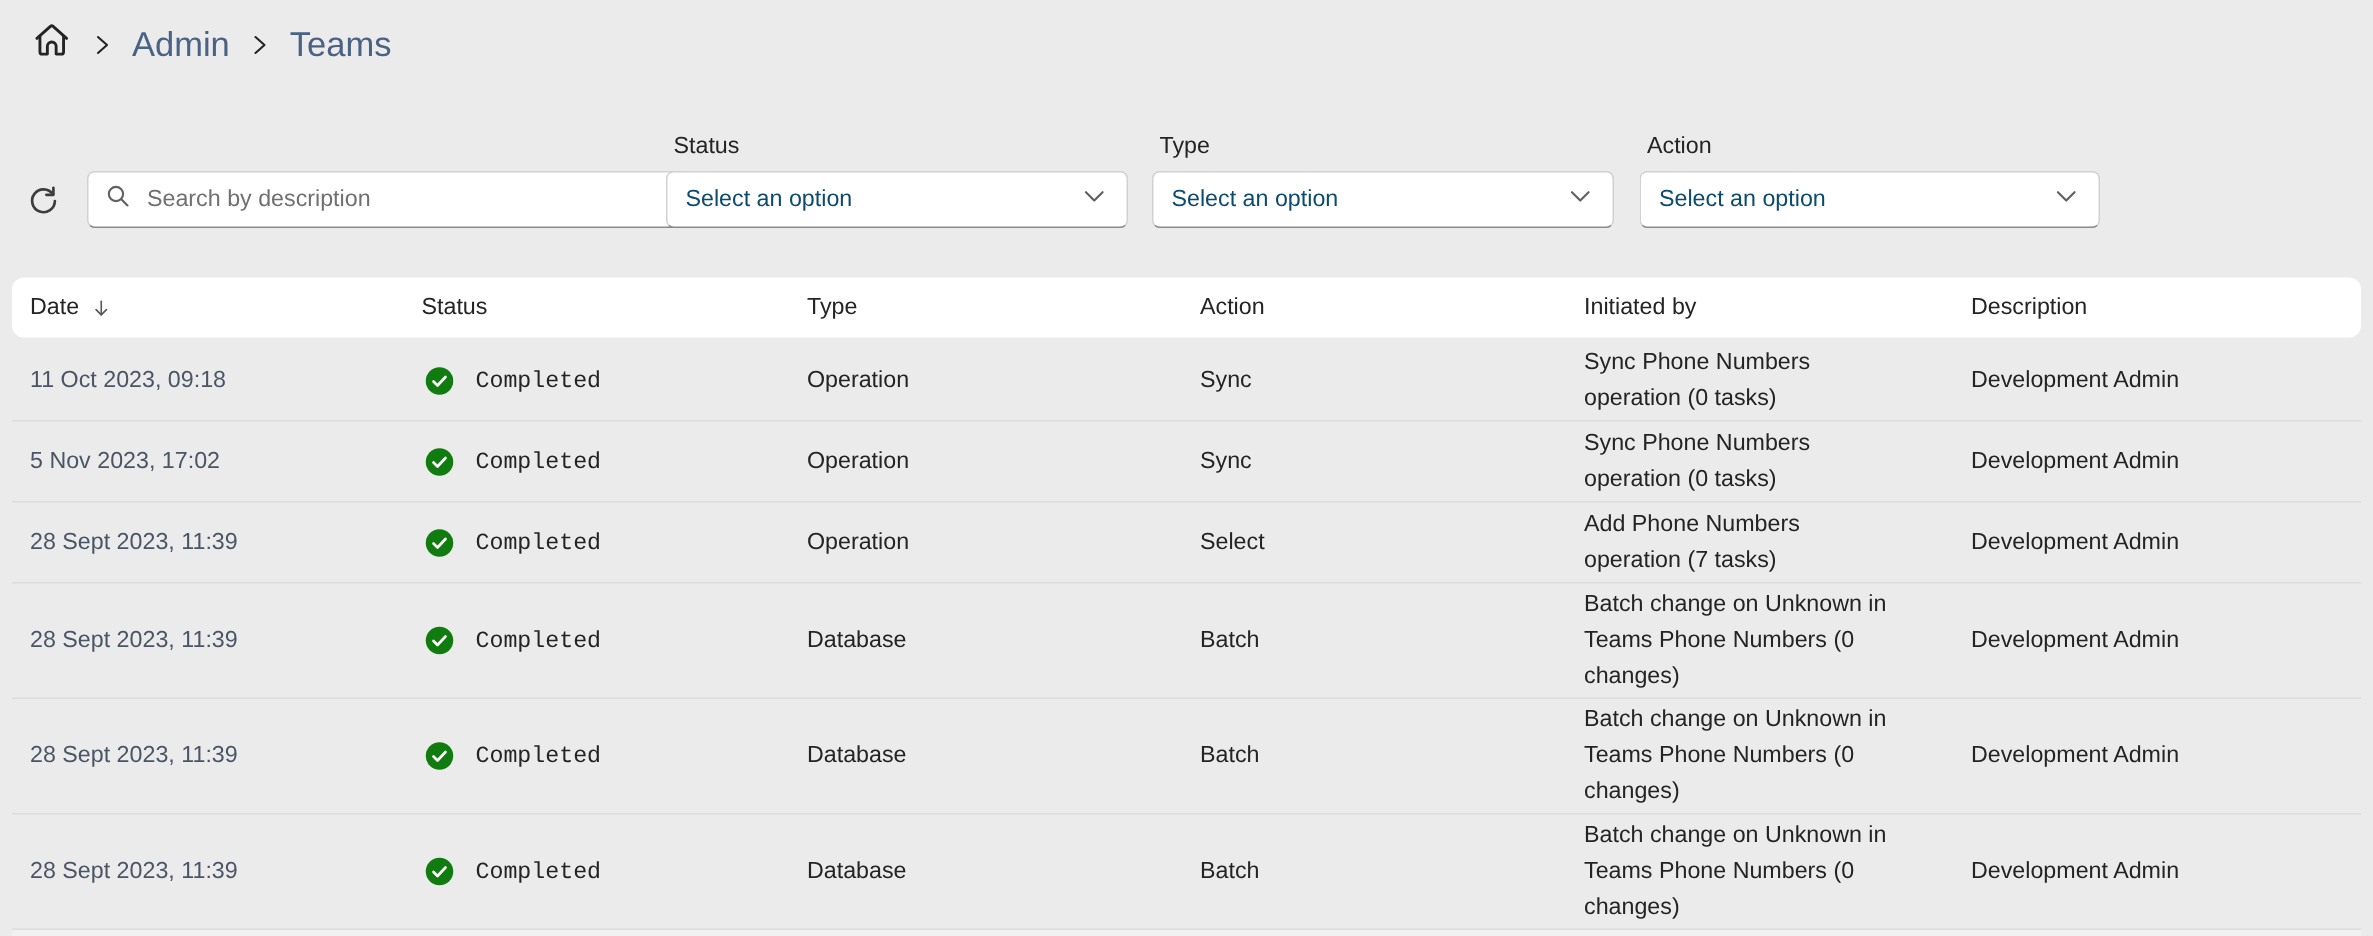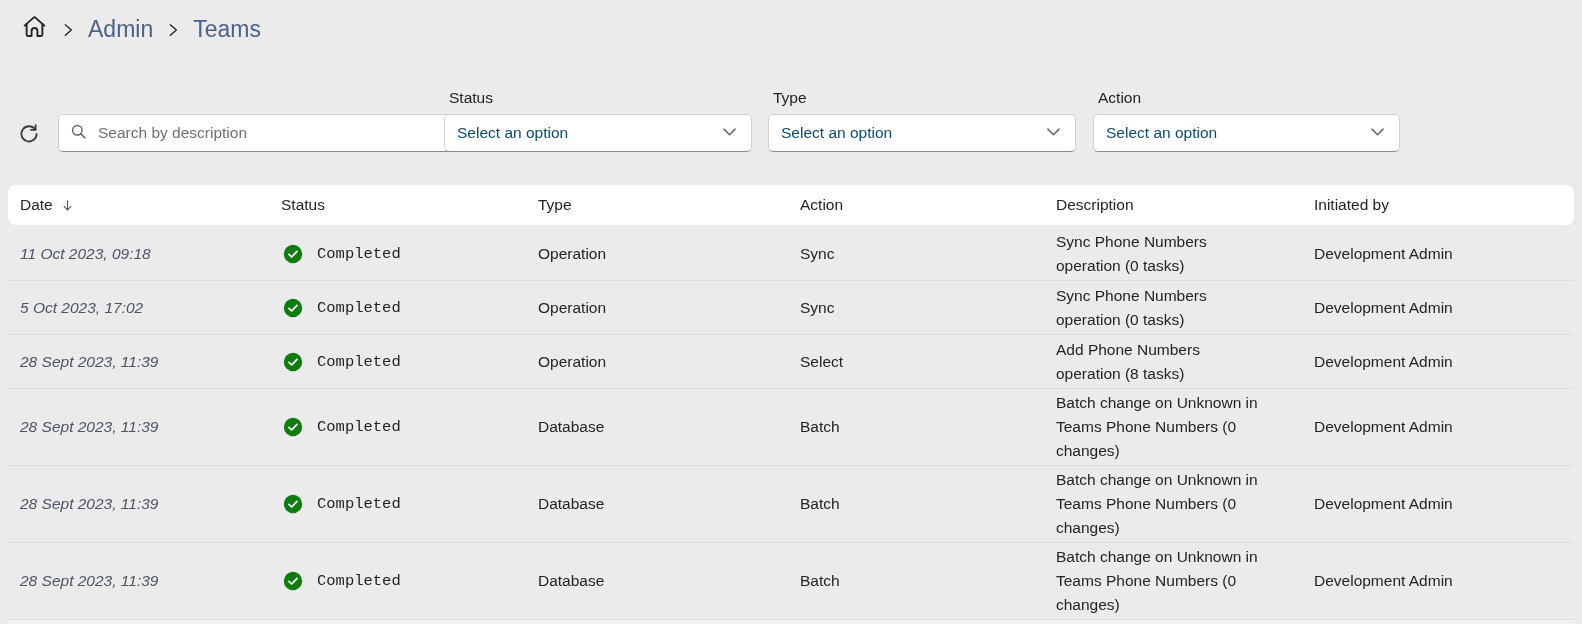--- a/index.html
+++ b/index.html
@@ -74,21 +74,21 @@
   .sort-icon svg { display: block; }
   .log-row {
     border-bottom: 1px solid #dcdcdc;
     align-items: center;
     min-height: 54px;
     padding-top: 2px; padding-bottom: 2px;
     font-size: 15.5px;
     cursor: pointer;
   }
   .cell { padding-right: 16px; line-height: 24px; }
-  .cell-date { color: var(--datecol, #4c5566); font-style: italic; }
+  .cell-date { color: var(--datecol, #4c5566); }
   .cell-status { display: flex; align-items: center; gap: 14px; margin-left: 2px; font-family: Liberation Mono, monospace; }
   .check-badge { width: 20px; height: 20px; flex: 0 0 20px; }
   .cell-desc { white-space: pre-line; }
   .table-footer-strip { height: 7px; background: #f1f1f1; }
 </style>
 </head>
 <body>
 
 <div class="page">
 
@@ -179,22 +179,22 @@
         <span class="sort-icon">
           <svg width="15" height="15" viewBox="0 0 24 24" fill="none" stroke="#555555" stroke-width="1.7" stroke-linecap="round" stroke-linejoin="round">
             <line x1="12" y1="4.5" x2="12" y2="19"></line>
               <polyline points="6.5 13.5 12 19 17.5 13.5"></polyline>
           </svg>
         </span>
       </span>
       <span class="th">Status</span>
       <span class="th">Type</span>
       <span class="th">Action</span>
+      <span class="th">Initiated by</span>
       <span class="th">Description</span>
-      <span class="th">Initiated by</span>
     </div>
 
     <div>
   <div class="log-row grid-cols">
     <span class="cell cell-date">11 Oct 2023, 09:18</span>
     <span class="cell cell-status">
       <span class="check-badge">
         <svg width="20" height="20" viewBox="0 0 24 24">
           <circle cx="12" cy="12" r="11" fill="#107c10"></circle>
           <path d="M7.2 12.4 L10.4 15.6 L16.8 8.8" fill="none" stroke="#ffffff" stroke-width="2.1" stroke-linecap="round" stroke-linejoin="round"></path>
@@ -203,21 +203,21 @@
       <span>Completed</span>
     </span>
     <span class="cell">Operation</span>
     <span class="cell">Sync</span>
     <span class="cell cell-desc">Sync Phone Numbers
 operation (0 tasks)</span>
     <span class="cell">Development Admin</span>
   </div>
 
   <div class="log-row grid-cols">
-    <span class="cell cell-date">5 Oct 2023, 17:02</span>
+    <span class="cell cell-date">5 Nov 2023, 17:02</span>
     <span class="cell cell-status">
       <span class="check-badge">
         <svg width="20" height="20" viewBox="0 0 24 24">
           <circle cx="12" cy="12" r="11" fill="#107c10"></circle>
           <path d="M7.2 12.4 L10.4 15.6 L16.8 8.8" fill="none" stroke="#ffffff" stroke-width="2.1" stroke-linecap="round" stroke-linejoin="round"></path>
         </svg>
       </span>
       <span>Completed</span>
     </span>
     <span class="cell">Operation</span>
@@ -234,21 +234,21 @@
         <svg width="20" height="20" viewBox="0 0 24 24">
           <circle cx="12" cy="12" r="11" fill="#107c10"></circle>
           <path d="M7.2 12.4 L10.4 15.6 L16.8 8.8" fill="none" stroke="#ffffff" stroke-width="2.1" stroke-linecap="round" stroke-linejoin="round"></path>
         </svg>
       </span>
       <span>Completed</span>
     </span>
     <span class="cell">Operation</span>
     <span class="cell">Select</span>
     <span class="cell cell-desc">Add Phone Numbers
-operation (8 tasks)</span>
+operation (7 tasks)</span>
     <span class="cell">Development Admin</span>
   </div>
 
   <div class="log-row grid-cols">
     <span class="cell cell-date">28 Sept 2023, 11:39</span>
     <span class="cell cell-status">
       <span class="check-badge">
         <svg width="20" height="20" viewBox="0 0 24 24">
           <circle cx="12" cy="12" r="11" fill="#107c10"></circle>
           <path d="M7.2 12.4 L10.4 15.6 L16.8 8.8" fill="none" stroke="#ffffff" stroke-width="2.1" stroke-linecap="round" stroke-linejoin="round"></path>

